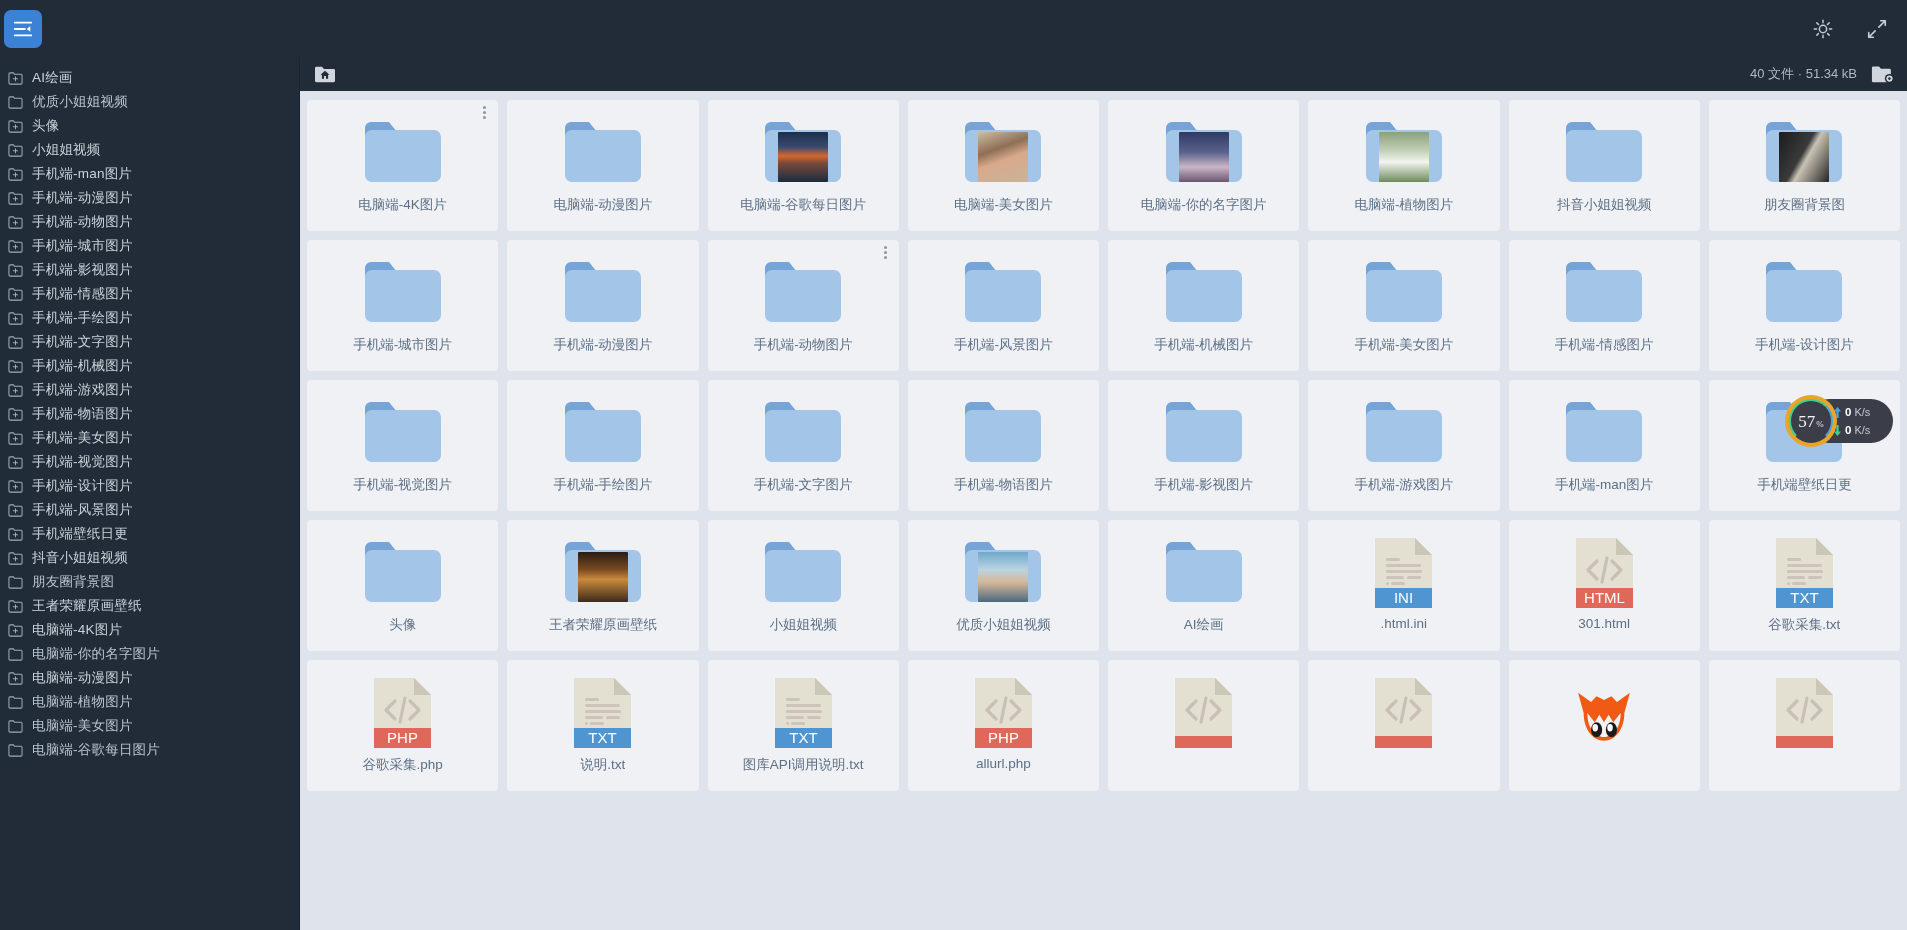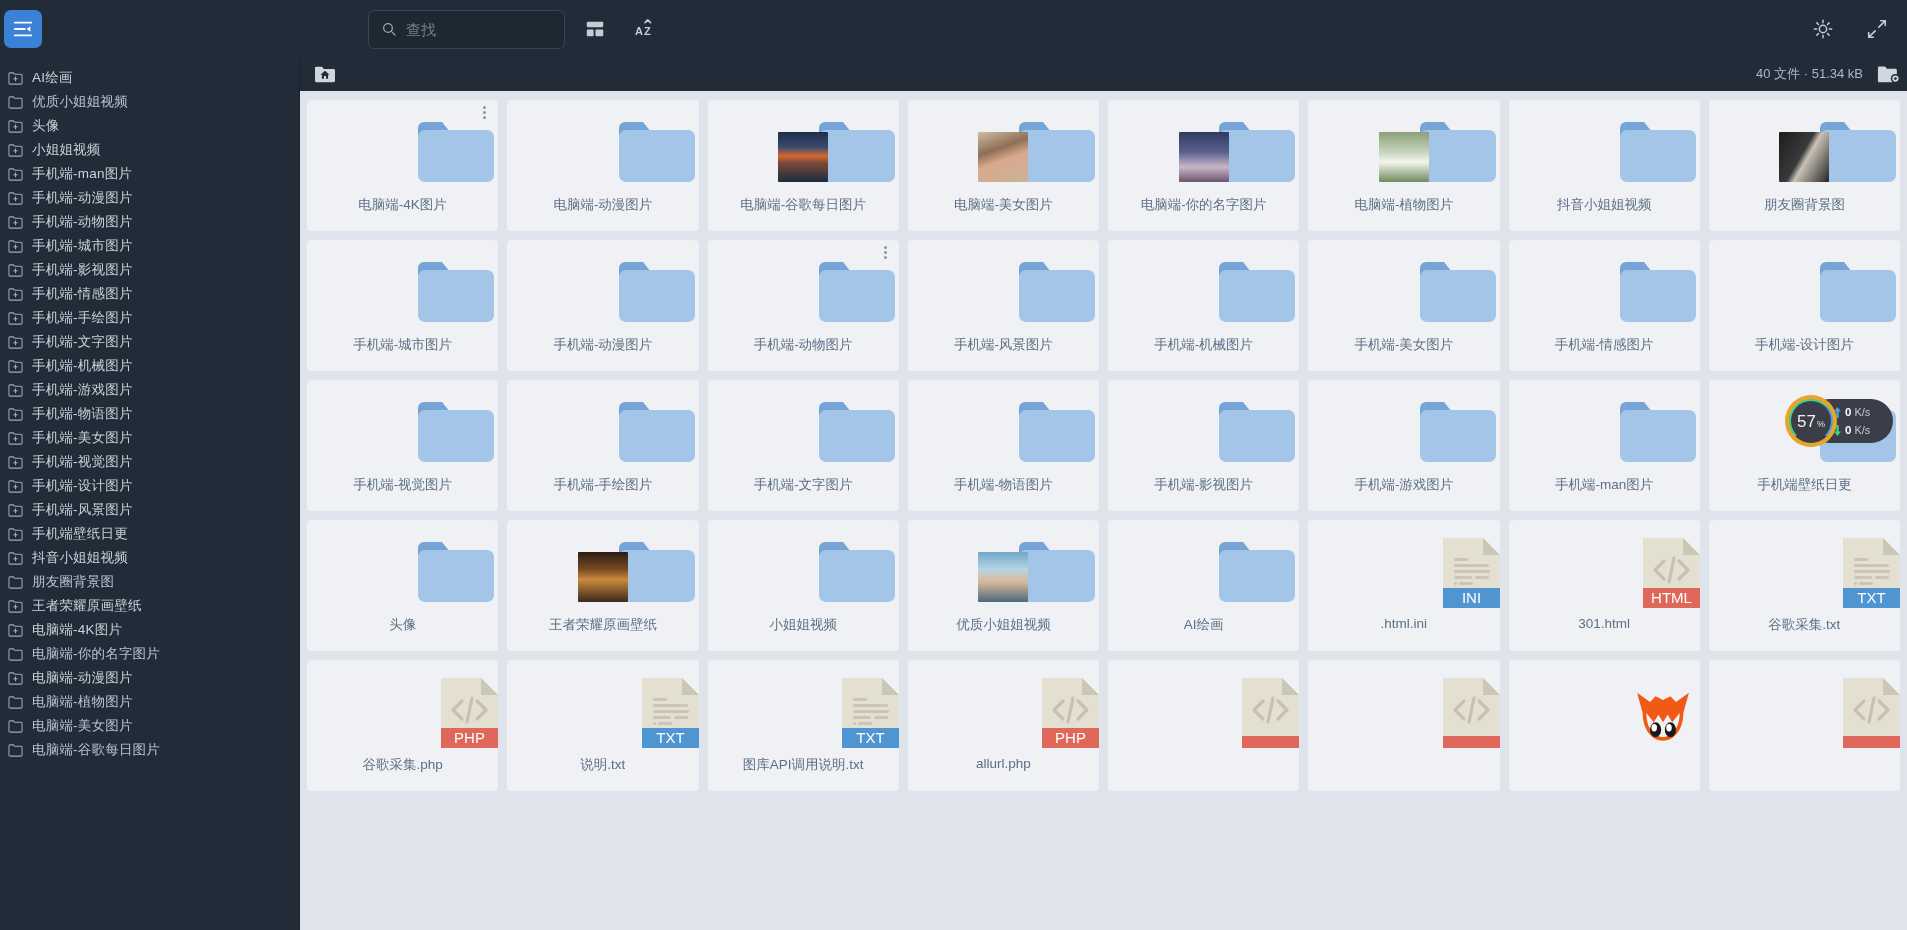--- a/index.html
+++ b/index.html
@@ -90,21 +90,21 @@
   
   .main {
     flex: 1; min-width: 0;
     display: flex; flex-direction: column;
     background: #dfe4ec;
   }
   .crumbbar {
     height: 34px; min-height: 34px;
     background: #222c38;
     display: flex; align-items: center;
-    padding: 0 6px 0 14px;
+    padding: 0 12px 0 14px;
   }
   .crumb-home { width: 22px; height: 20px; cursor: pointer; }
   .crumb-spacer { flex: 1; }
   .count-text {
     font-size: 13px; color: #aeb8c2;
     margin-right: 14px; white-space: nowrap;
   }
   .folder-gear { width: 24px; height: 22px; cursor: pointer; }
 
   
@@ -131,21 +131,21 @@
   }
   .tile .dots {
     position: absolute; top: 6px; right: 12px;
     display: none; flex-direction: column; gap: 2px;
   }
   .tile.has-dots .dots { display: flex; }
   .dots i { width: 3px; height: 3px; background: #8a97a5; border-radius: 50%; display: block; }
 
   .icon-area {
     height: 80px; width: 100%;
-    display: flex; align-items: center; justify-content: flex-end;
+    display: flex; align-items: center; justify-content: center;
     position: relative;
   }
   .tile-label {
     font-size: 13.5px; color: #5d6f85;
     margin-top: 3px; max-width: 96%;
     text-align: center; white-space: nowrap;
     overflow: hidden; text-overflow: ellipsis;
   }
 
   
@@ -180,21 +180,21 @@
   }
   .fw-row { display: flex; align-items: center; gap: 3px; height: 18px; }
   .fw-arrow { width: 9px; height: 11px; }
   .fw-num { color: #fff; font-size: 11.5px; font-weight: bold; }
   .fw-unit { color: #c7c9cf; font-size: 11px; }
   .fw-ring {
     position: absolute; left: 0; top: 0;
     width: 52px; height: 52px;
     border-radius: 50%;
     background: #e8a52a;
-    display: flex; align-items: center; justify-content: center;
+    display: flex; align-items: center; justify-content: center; font-family: Liberation Serif, serif;
   }
   .fw-ring-inner {
     width: 44px; height: 44px; border-radius: 50%;
     background: #3b3e48;
     border: 2px solid #3fcf8e;
     border-right-color: #4aa3df;
     border-bottom-color: #3b3e48;
     display: flex; align-items: baseline; justify-content: center;
     padding-top: 11px;
   }
@@ -205,45 +205,20 @@
 <body>
 
 <div class="topbar">
   <div class="collapse-btn">
     <svg viewBox="0 0 24 24">
       <path d="M3 5h18M3 12h11M3 19h18" stroke="#fff" stroke-width="2" fill="none" stroke-linecap="round"></path>
       <path d="M20 9l-4 3 4 3z" fill="#fff"></path>
     </svg>
   </div>
 
-  <div class="topbar-center">
-    <div class="search-box">
-      <svg viewBox="0 0 24 24">
-        <circle cx="10.5" cy="10.5" r="6.5" stroke="#9aa5b1" stroke-width="1.9" fill="none"></circle>
-        <path d="M15.5 15.5L21 21" stroke="#9aa5b1" stroke-width="1.9" stroke-linecap="round"></path>
-      </svg>
-      <input class="search-input" value="" placeholder="查找" style="">
-    </div>
-
-    <div class="tb-icon">
-      <svg viewBox="0 0 24 24">
-        <rect x="3" y="4" width="18" height="6" rx="1.2" fill="#c3ccd5"></rect>
-        <rect x="3" y="12.5" width="7.5" height="7.5" rx="1.2" fill="#c3ccd5"></rect>
-        <rect x="12.5" y="12.5" width="8.5" height="7.5" rx="1.2" fill="#c3ccd5"></rect>
-      </svg>
-    </div>
-
-    <div class="tb-icon">
-      <svg viewBox="0 0 24 24">
-        <path d="M12 5l3-3 3 3" stroke="#c3ccd5" stroke-width="1.7" fill="none" stroke-linecap="round" stroke-linejoin="round"></path>
-        <text x="1" y="18" font-size="12" fill="#c3ccd5" font-family="Liberation Sans, sans-serif" font-weight="bold">A</text>
-        <text x="11" y="18" font-size="12" fill="#c3ccd5" font-family="Liberation Sans, sans-serif" font-weight="bold">Z</text>
-      </svg>
-    </div>
-  </div>
 
   <div class="topbar-right">
     <div class="tb-icon">
       <svg viewBox="0 0 24 24">
         <circle cx="12" cy="12" r="4" stroke="#c3ccd5" stroke-width="1.6" fill="none"></circle>
         <g stroke="#c3ccd5" stroke-width="1.6" stroke-linecap="round">
           <path d="M12 2.5v2.6M12 18.9v2.6M2.5 12h2.6M18.9 12h2.6"></path>
           <path d="M5.3 5.3l1.8 1.8M16.9 16.9l1.8 1.8M18.7 5.3l-1.8 1.8M7.1 16.9l-1.8 1.8"></path>
         </g>
       </svg>

